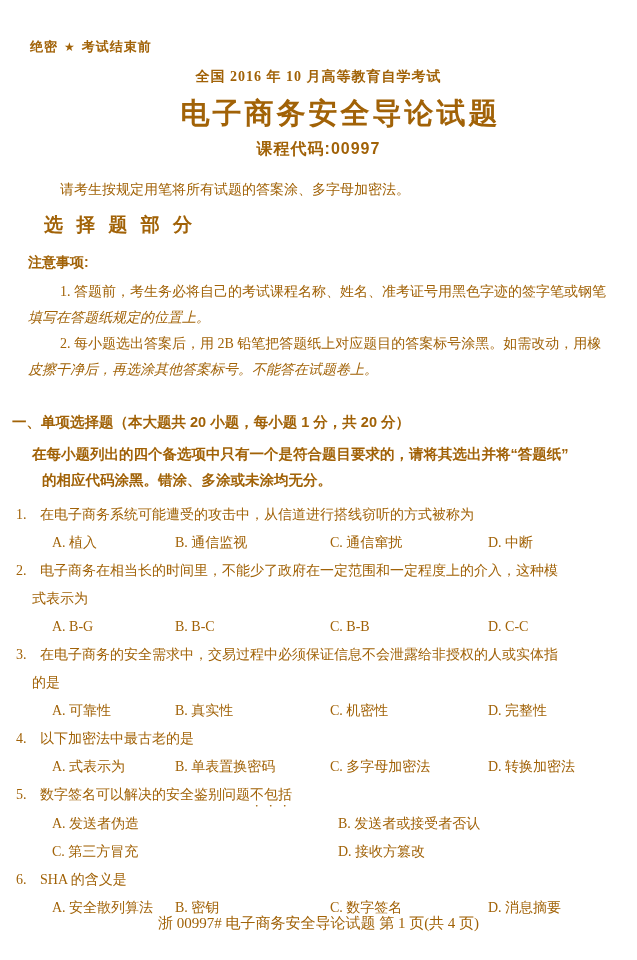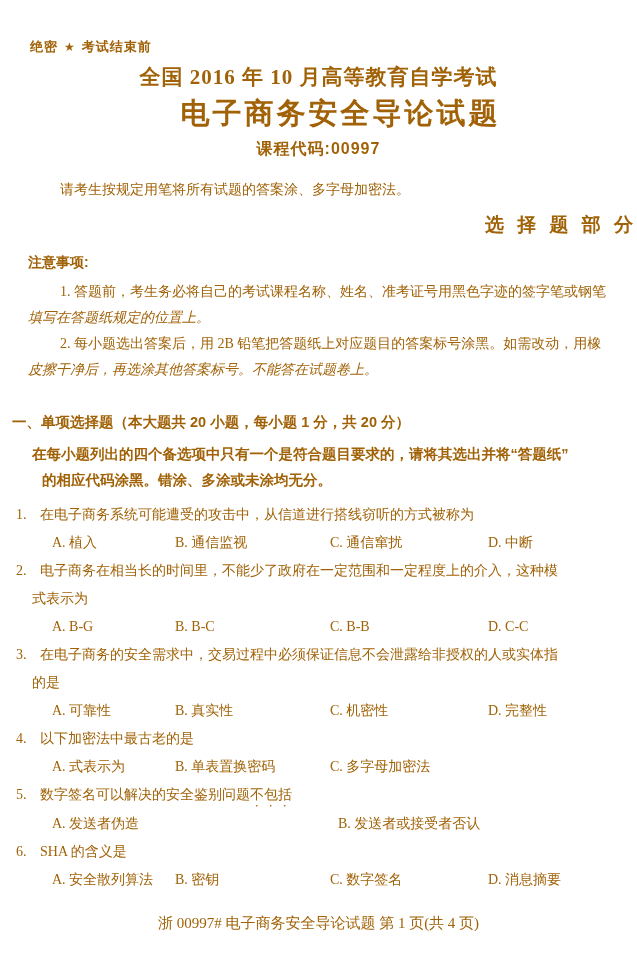--- a/index.html
+++ b/index.html
@@ -23,21 +23,21 @@
     font-weight:600;
     letter-spacing:1px;
     height:18px;line-height:18px;
     white-space:nowrap;
   }
   .secret-line .star{padding:0 6px;font-size:12px;}
 
   .title1{
     margin-top:8px;
     text-align:center;
-    font-size:21px;
+    font-size:14px;
     font-weight:700;
     letter-spacing:1px;
     line-height:26px;
     white-space:nowrap;
   }
   .title2{
     margin-top:5px;
     text-align:center;
     font-size:29px;
     font-weight:800;
@@ -56,21 +56,21 @@
     white-space:nowrap;
   }
   .instruction{
     margin-top:22px;
     margin-left:60px;
     line-height:18px;
     white-space:nowrap;
   }
   .part-title{
     margin-top:14px;
-    text-align:right;
+    text-align:left;
     font-size:19px;
     font-weight:700;
     letter-spacing:4px;
     line-height:24px;
     white-space:nowrap;
     padding-left:44px;
   }
   .notice-heading{
     margin-top:16px;
     margin-left:28px;
@@ -199,30 +199,35 @@
     </div>
 
     <div class="question">
       <div class="q-first">
         <span class="q-num">4.</span><span>以下加密法中最古老的是</span>
       </div>
       <div class="opts4">
         <span>A. 式表示为</span>
         <span>B. 单表置换密码</span>
         <span>C. 多字母加密法</span>
+        <span>D. 转换加密法</span>
       </div>
     </div>
 
     <div class="question">
       <div class="q-first">
         <span class="q-num">5.</span><span>数字签名可以解决的安全鉴别问题</span><span class="emph">不包括</span>
       </div>
       <div class="opts2">
         <span>A. 发送者伪造</span>
         <span>B. 发送者或接受者否认</span>
+      </div>
+      <div class="opts2">
+        <span>C. 第三方冒充</span>
+        <span>D. 接收方篡改</span>
       </div>
     </div>
 
     <div class="question">
       <div class="q-first">
         <span class="q-num">6.</span><span>SHA 的含义是</span>
       </div>
       <div class="opts4">
         <span>A. 安全散列算法</span>
         <span>B. 密钥</span>

